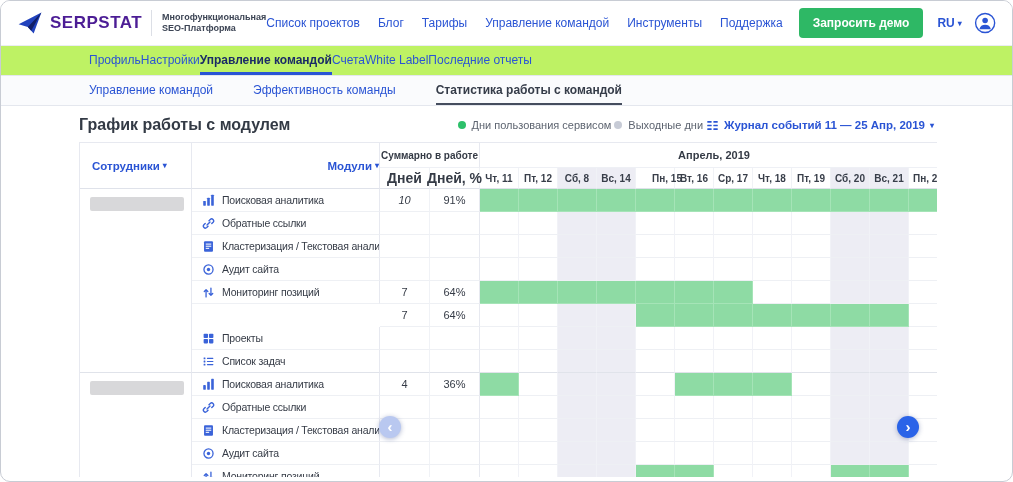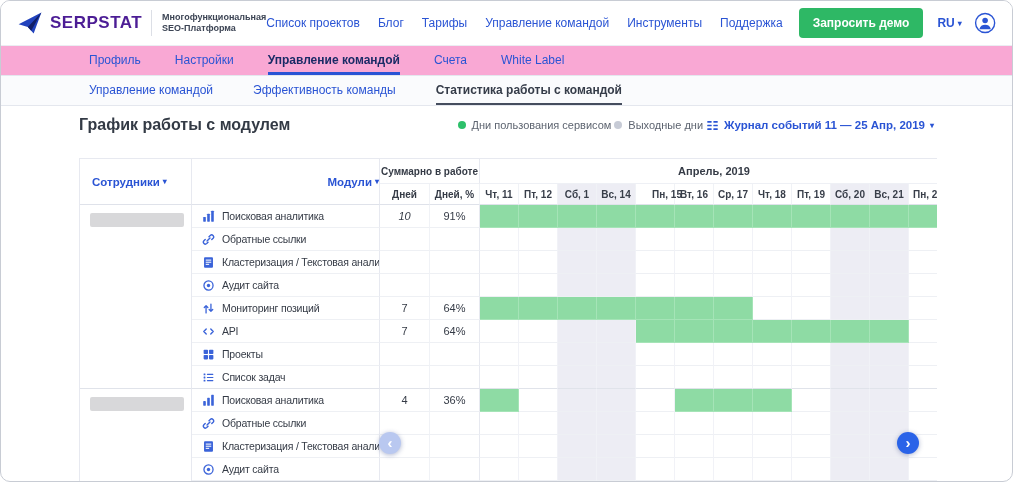--- a/index.html
+++ b/index.html
@@ -12,45 +12,45 @@
   .logo-text{font-size:17px;font-weight:bold;color:#4c1d95;letter-spacing:.5px}
   .v-div{width:1px;height:26px;background:#dcdfe6;margin:0 10px 0 9px}
   .tagline{font-size:9px;line-height:11px;color:#3c4454;font-weight:bold}
   .main-nav{display:flex;gap:18px;margin-left:auto;margin-right:16px}
   .nav-link{font-size:12px;color:#2a54d4;cursor:pointer;white-space:nowrap}
   .demo-btn{background:#2eb865;color:#fff;font-size:12px;font-weight:bold;border:none;border-radius:4px;padding:8px 14px;cursor:pointer;white-space:nowrap}
   .lang{display:flex;align-items:center;gap:3px;margin:0 12px 0 14px;color:#2a54d4;font-size:12px;font-weight:bold;cursor:pointer}
   .chev{font-size:8px;color:#2a54d4}
   .avatar{width:24px;height:24px;cursor:pointer}
   
-  .tabbar{display:flex;align-items:stretch;height:30px;background:#f9a8d4;border-bottom:1px solid #e4e7ee;padding-left:88px;gap:34px}
+  .tabbar{display:flex;align-items:stretch;height:30px;background:#bef264;border-bottom:1px solid #e4e7ee;padding-left:88px;}
   .tab{font-size:12px;color:#2a54d4;line-height:28px;cursor:pointer;white-space:nowrap;border-bottom:3px solid transparent}
   .tab.active{color:#1a2b66;font-weight:bold;border-bottom-color:#2a54d4}
   .subbar{background:#fafbfd;gap:40px}
   .subbar .tab{border-bottom-width:2px}
   .subbar .tab.active{color:#353c49;border-bottom-color:#454d5e}
   
-  .title-row{display:flex;align-items:center;justify-content:space-between;margin:10px 78px 24px}
+  .title-row{display:flex;align-items:center;justify-content:space-between;margin:10px 78px 8px}
   .page-title{font-size:16px;font-weight:bold;color:#333a45}
   .legend{display:flex;align-items:center;gap:3px}
   .leg-item{display:flex;align-items:center;gap:6px;font-size:11px;color:#5d6470}
   .dot{width:8px;height:8px;border-radius:50%}
   .dot.green{background:#2dc06a}
   .dot.gray{background:#c7cbd6}
   .leg-link,.date-range{display:flex;align-items:center;gap:5px;font-size:11.5px;color:#2a54d4;font-weight:bold;cursor:pointer}
   .journal-ic{width:13px;height:13px}
   
   .table-wrap{position:relative;margin-left:78px;width:858px;height:335px;overflow:hidden}
   .grid{display:grid;grid-template-columns:112px 188px 50px 50px repeat(12,39px);grid-template-rows:25px 21px repeat(13,23px);border:1px solid #e7e9f0;border-right:none;width:868px;background:#fff}
   .c{display:flex;align-items:center;font-size:11px;color:#353b46;min-width:0}
   .h-main{color:#2a54d4;font-weight:bold;padding-left:12px;border-right:1px solid #e7e9f0;border-bottom:1px solid #dfe2ea;font-size:11.5px}
   .sort{font-size:8px;margin-left:3px;color:#2a54d4}
   .h-sum{justify-content:center;font-weight:bold;font-size:10px;border-bottom:1px solid #eef0f5;border-right:1px solid #e7e9f0;white-space:nowrap}
   .h-month{justify-content:center;font-weight:bold;font-size:11px;border-bottom:1px solid #eef0f5}
-  .h-sub{justify-content:center;font-weight:bold;font-size:10px;border-bottom:1px solid #dfe2ea;border-right:1px solid #f0f2f6;white-space:nowrap}
+  .h-sub{justify-content:center;font-weight:bold;font-size:14px;border-bottom:1px solid #dfe2ea;border-right:1px solid #f0f2f6;white-space:nowrap}
   .h-day{justify-content:center;font-weight:bold;font-size:10px;color:#383e49;border-bottom:1px solid #dfe2ea;border-right:1px solid #f0f2f6;white-space:nowrap}
   .wknd-h{background:#ededf4}
   .emp{border-right:1px solid #e7e9f0;border-bottom:1px solid #e0e3ea;align-items:flex-start}
   .blob{margin:8px 0 0 10px;width:94px;height:14px;background:#d8d8da;border-radius:2px}
   .mod{padding-left:10px;gap:7px;border-right:1px solid #e7e9f0;border-bottom:1px solid #eef0f4;overflow:hidden}
   .mod-icon{width:13px;height:13px;flex:0 0 13px}
   .mod-label{font-size:10.5px;letter-spacing:-0.2px;white-space:nowrap;color:#353b46}
   .num{justify-content:center;border-bottom:1px solid #eef0f4;border-right:1px solid #f0f2f6}
   .num.pct{border-right:1px solid #e7e9f0}
   .day{border-bottom:1px solid #eef0f4;border-right:1px solid #f1f2f7}
@@ -98,20 +98,21 @@
       <path d="M5.8 18.8a6.4 6.4 0 0 1 12.4 0z" fill="#2a54d4"></path>
     </svg>
   </header>
 
   <div class="tabbar">
       <span class="tab">Профиль</span>
       <span class="tab">Настройки</span>
       <span class="tab active">Управление командой</span>
       <span class="tab">Счета</span>
       <span class="tab">White Label</span>
+      <span class="tab">Последние отчеты</span>
     </div>
   <div class="tabbar subbar">
       <span class="tab">Управление командой</span>
       <span class="tab">Эффективность команды</span>
       <span class="tab active">Статистика работы с командой</span>
     </div>
 
   <div class="title-row">
     <h1 class="page-title">График работы с модулем</h1>
     <div class="legend">
@@ -152,21 +153,21 @@
         <div class="c h-main" style="grid-area: 1 / 2 / span 2; justify-content: flex-end;">
           <span class="modules-header-label">Модули</span>
           <span class="sort">▾</span>
         </div>
         <div class="c h-sum" style="grid-area: 1 / 3 / auto / span 2;">Суммарно в работе</div>
         <div class="c h-month" style="grid-area: 1 / 5 / auto / span 12;">Апрель, 2019</div>
         <div class="c h-sub" style="grid-area: 2 / 3;">Дней</div>
         <div class="c h-sub" style="grid-area: 2 / 4;">Дней, %</div>
         <div class="c h-day" style="grid-area: 2 / 5;">Чт, 11</div>
         <div class="c h-day" style="grid-area: 2 / 6;">Пт, 12</div>
-        <div class="c h-day wknd-h" style="grid-area: 2 / 7;">Сб, 1</div>
+        <div class="c h-day wknd-h" style="grid-area: 2 / 7;">Сб, 8</div>
         <div class="c h-day wknd-h" style="grid-area: 2 / 8;">Вс, 14</div>
         <div class="c h-day" style="grid-area: 2 / 9; padding-left: 24px;">Пн, 15</div>
         <div class="c h-day" style="grid-area: 2 / 10;">Вт, 16</div>
         <div class="c h-day" style="grid-area: 2 / 11;">Ср, 17</div>
         <div class="c h-day" style="grid-area: 2 / 12;">Чт, 18</div>
         <div class="c h-day" style="grid-area: 2 / 13;">Пт, 19</div>
         <div class="c h-day wknd-h" style="grid-area: 2 / 14;">Сб, 20</div>
         <div class="c h-day wknd-h" style="grid-area: 2 / 15;">Вс, 21</div>
         <div class="c h-day" style="grid-area: 2 / 16;">Пн, 22</div>
         <div class="c emp" style="grid-area: 3 / 1 / span 8;">
@@ -284,29 +285,20 @@
         <div class="c day green" style="grid-area: 7 / 7;"></div>
         <div class="c day green" style="grid-area: 7 / 8;"></div>
         <div class="c day green" style="grid-area: 7 / 9;"></div>
         <div class="c day green" style="grid-area: 7 / 10;"></div>
         <div class="c day green" style="grid-area: 7 / 11;"></div>
         <div class="c day" style="grid-area: 7 / 12;"></div>
         <div class="c day" style="grid-area: 7 / 13;"></div>
         <div class="c day wknd" style="grid-area: 7 / 14;"></div>
         <div class="c day wknd" style="grid-area: 7 / 15;"></div>
         <div class="c day" style="grid-area: 7 / 16;"></div>
-        <div class="c mod" style="grid-area: 8 / 2;">
-          <span class="mod-icon"><svg class="mod-icon" viewBox="0 0 16 16">
-              <g fill="none" stroke="#3a63d9" stroke-width="1.7" stroke-linecap="round" stroke-linejoin="round">
-                <path d="M5.2 5L2.2 8l3 3"></path>
-                <path d="M10.8 5l3 3-3 3"></path>
-              </g>
-            </svg></span>
-          <span class="mod-label">API</span>
-        </div>
         <div class="c num" style="grid-area: 8 / 3;">7</div>
         <div class="c num pct" style="grid-area: 8 / 4;">64%</div>
         <div class="c day" style="grid-area: 8 / 5;"></div>
         <div class="c day" style="grid-area: 8 / 6;"></div>
         <div class="c day wknd" style="grid-area: 8 / 7;"></div>
         <div class="c day wknd" style="grid-area: 8 / 8;"></div>
         <div class="c day green" style="grid-area: 8 / 9;"></div>
         <div class="c day green" style="grid-area: 8 / 10;"></div>
         <div class="c day green" style="grid-area: 8 / 11;"></div>
         <div class="c day green" style="grid-area: 8 / 12;"></div>

